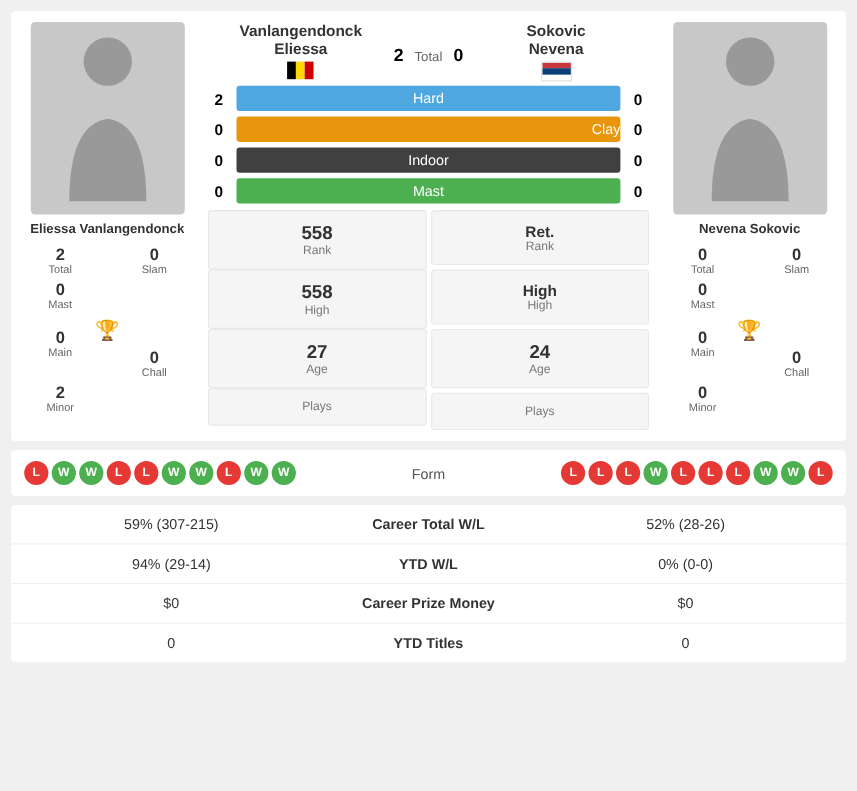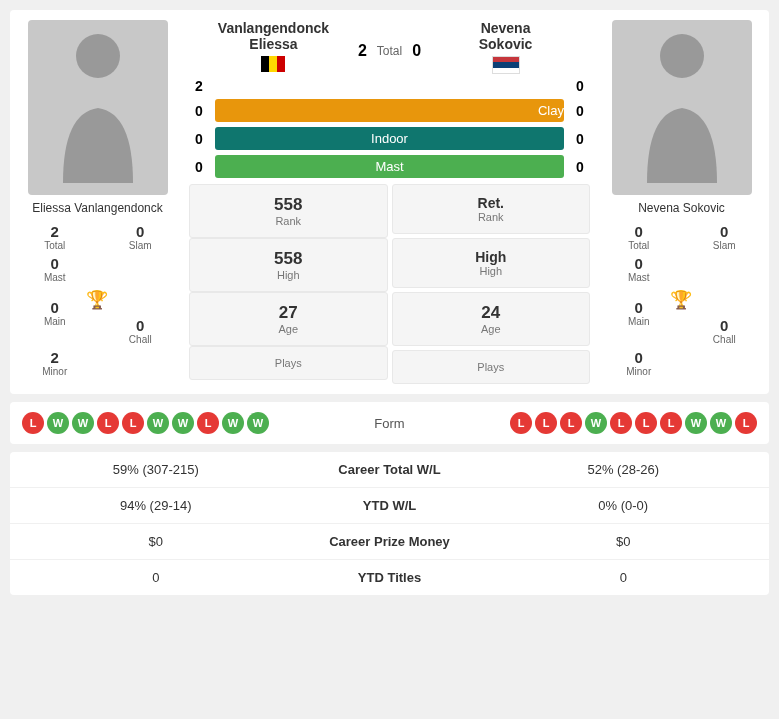--- a/index.html
+++ b/index.html
@@ -53,21 +53,21 @@
     }
 
     .silhouette {
       width: 90px;
       height: 160px;
     }
 
     .player-name {
       font-size: 12px;
       text-align: center;
-      font-weight: 400;
+      font-weight: 700;
       color: #333;
       margin-bottom: 8px;
     }
 
     .player-stats-grid {
       display: grid;
       grid-template-columns: 1fr 1fr;
       gap: 4px 12px;
       width: 100%;
       text-align: center;
@@ -128,21 +128,21 @@
       text-align: center;
       padding: 4px 0;
       border-radius: 3px;
       color: #fff;
       font-size: 13px;
       font-weight: 500;
     }
 
     .surface-badge.hard { background: #4fa7e0; }
     .surface-badge.clay { background: #e8960c; text-align: right; }
-    .surface-badge.indoor { background: #0f766e; }
+    .surface-badge.indoor { background: #404040; }
     .surface-badge.grass { background: #4caf50; }
 
     .stat-box {
       background: #f5f5f5;
       border: 1px solid #e8e8e8;
       border-radius: 3px;
       text-align: center;
       padding: 10px 8px;
     }
 
@@ -309,35 +309,36 @@
           </div>
         </div>
 
         <div style="display:flex;align-items:center;gap:10px;font-size:14px;flex-shrink:0;padding-top:8px;">
           <span style="font-size:16px;font-weight:700;">2</span>
           <span style="font-size:12px;color:#666;">Total</span>
           <span style="font-size:16px;font-weight:700;">0</span>
         </div>
 
         <div style="text-align:center; flex:1;">
+          <div style="font-size:14px;font-weight:600;color:#333;">Sokovic</div>
           <div style="font-size:14px;font-weight:600;color:#333;">Nevena</div>
-          <div style="font-size:14px;font-weight:600;color:#333;">Sokovic</div>
           <div class="flag" style="margin-top:4px;">
             <div style="width:28px;height:18px;position:relative;overflow:hidden;border:1px solid #ddd;">
               <div style="position:absolute;top:0;left:0;right:0;height:33%;background:#C6363C;"></div>
               <div style="position:absolute;top:33%;left:0;right:0;height:34%;background:#0C4076;"></div>
               <div style="position:absolute;bottom:0;left:0;right:0;height:33%;background:#fff;"></div>
             </div>
           </div>
         </div>
       </div>
 
       <div style="width:100%;display:flex;flex-direction:column;gap:5px;margin-bottom:4px;">
         <div class="surface-row">
           <span class="surface-num">2</span>
+          <span class="surface-badge hard">Hard</span>
           <span class="surface-num">0</span>
         </div>
         <div class="surface-row">
           <span class="surface-num">0</span>
           <span class="surface-badge clay">Clay</span>
           <span class="surface-num">0</span>
         </div>
         <div class="surface-row">
           <span class="surface-num">0</span>
           <span class="surface-badge indoor">Indoor</span>

